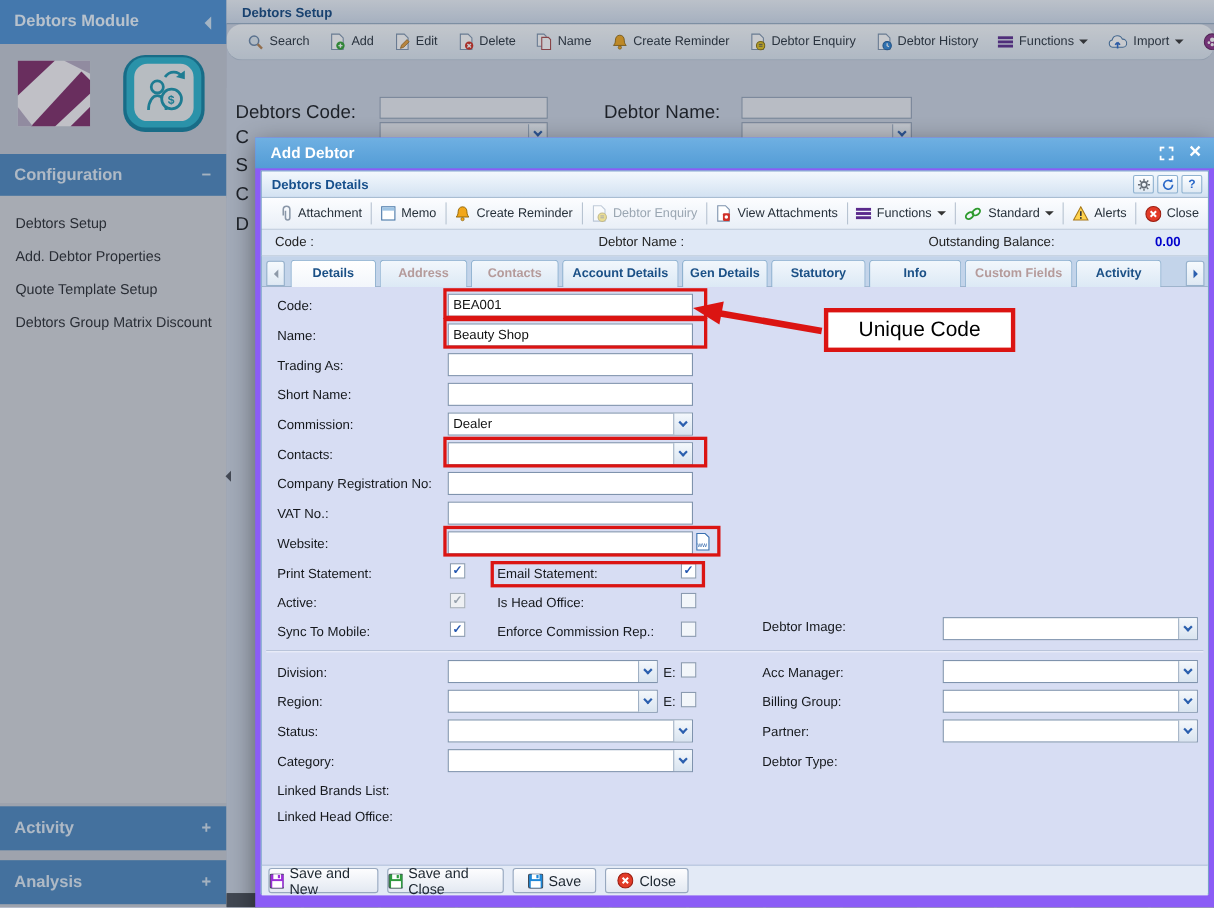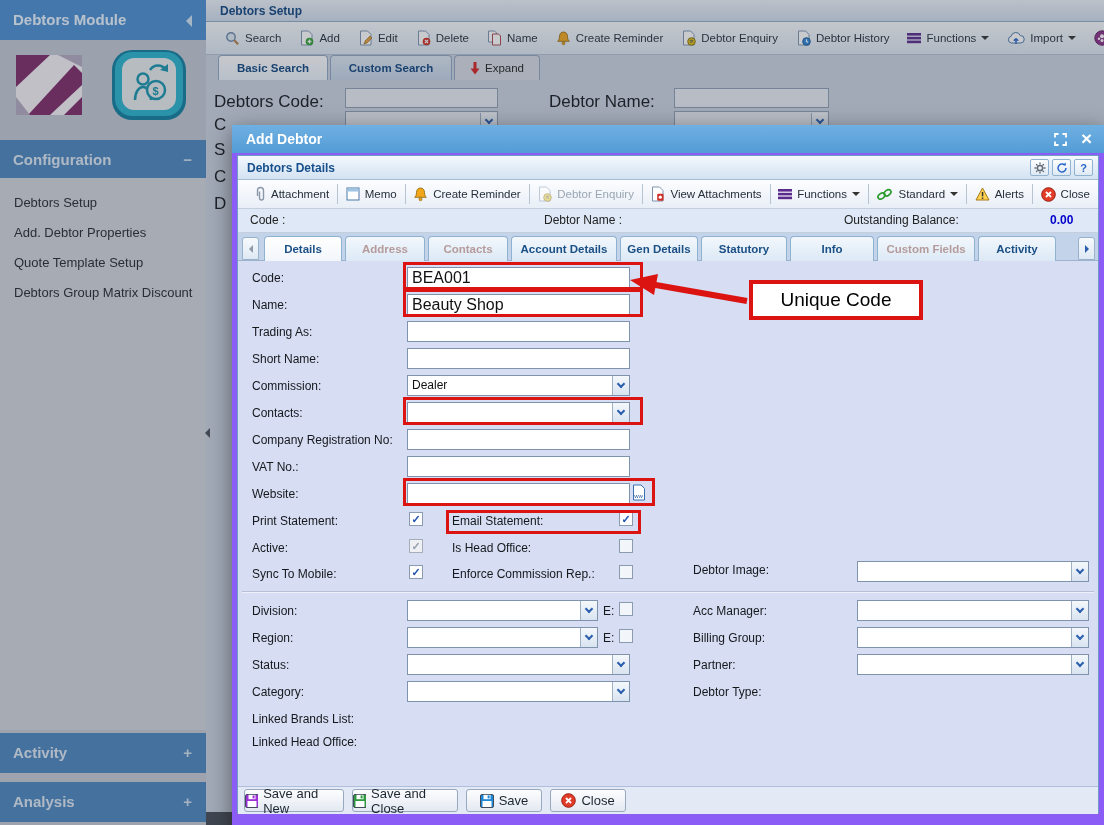--- a/index.html
+++ b/index.html
@@ -20,21 +20,21 @@
   .sb-items { position:absolute; left:0; top:178px; width:206px; height:552px; background:#d2d5db; }
   .sb-item { height:30px; line-height:30px; padding-left:14px; font-size:13px; color:#26292e; cursor:default; }
 
   
   #mainbg { position:absolute; left:206px; top:0; width:898px; height:825px; background:#cbd3e1; z-index:1; }
   .pg-titlebar { position:absolute; left:0; top:0; width:898px; height:22px;
                  background:linear-gradient(#eef3f9,#d0dcec); border-bottom:1px solid #94aac2;
                  font-size:12px; font-weight:bold; color:#10457e; line-height:22px; padding-left:14px; }
   .main-toolbar { position:absolute; left:0; top:22px; width:898px; height:33px;
                   background:linear-gradient(#f8fbfd,#dde7f1); border-bottom:1px solid #b4c2d2;
-                  display:flex; align-items:center; padding-left:10px; }
+                  display:flex; align-items:center; padding-left:10px;border-radius:14px; }
   .tb-item { display:flex; align-items:center; gap:5px; font-size:11.5px; color:#26303a; padding:0 9px; white-space:nowrap; }
   .tb-sep { width:1px; height:20px; background:#b7c3d1; }
   .caret-down { width:0; height:0; border:4px solid transparent; border-top-color:#333; margin-top:4px; }
   .search-tabs { position:absolute; left:0; top:55px; width:898px; height:25px; }
   .stab { position:absolute; top:0; height:25px; border:1px solid #8fa7c0; border-bottom:none;
           border-radius:4px 4px 0 0; font-size:11.5px; font-weight:bold; color:#10457e;
           display:flex; align-items:center; justify-content:center; gap:5px; }
   .stab.active { background:linear-gradient(#fdfefe,#eaf1f8); }
   .stab.idle { background:linear-gradient(#dce6f1,#c5d4e6); }
   .stab.gray { background:#d6dbe3; color:#222; font-weight:normal; }
@@ -84,21 +84,21 @@
   .dtab.active { background:linear-gradient(#ffffff,#f2f6fb); }
   .dtab.disabled { color:#b59b9b; }
 
   
   #content { position:absolute; left:0; top:105px; width:860px; height:525px; background:#d7ddf3; }
   .frow { position:absolute; left:0; width:860px; height:27px; }
   .flabel { position:absolute; left:14px; top:6px; font-size:12px; color:#15181c; }
   .flabel2 { position:absolute; left:214px; top:6px; font-size:12px; color:#15181c; }
   .flabel3 { position:absolute; left:455px; top:6px; font-size:12px; color:#15181c; }
   .tinput { position:absolute; top:2px; height:21px; background:#fff; border:1px solid #7f93ad;
-            font-size:16px; color:#111; line-height:19px; padding:0 4px; }
+            font-size:12px; color:#111; line-height:19px; padding:0 4px; }
   .tsel { position:absolute; top:2px; height:21px; background:#fff; border:1px solid #7f93ad; }
   .tsel .val { position:absolute; left:4px; top:2px; font-size:12px; color:#111; }
   .sbtn { position:absolute; right:0; top:0; width:17px; height:19px; background:linear-gradient(#f4f8fc,#d9e4f0);
           border-left:1px solid #9fb0c4; display:flex; align-items:center; justify-content:center; }
   .chev { display:inline-block; width:6px; height:6px; border-right:2px solid #2b5fae; border-bottom:2px solid #2b5fae;
           transform:rotate(45deg); margin-top:-3px; }
   .cb { position:absolute; top:4px; width:14px; height:14px; background:#fff; border:1px solid #8a9ab0; text-align:center; }
   .cb.checked::after { content:"✓"; color:#2456b0; font-size:11px; font-weight:bold; line-height:12px; display:block; }
   .cb.dis { background:#eef0f3; border-color:#a5aeb8; }
   .cb.dis.checked::after { color:#98a2ae; }
@@ -264,35 +264,20 @@
             <circle cx="8" cy="8" r="7.2" fill="#8a2f86" stroke="#5e1f5c"></circle>
             <circle cx="8" cy="6.2" r="2" fill="#fff"></circle>
             <circle cx="5" cy="8.8" r="1.2" fill="#fff"></circle>
             <circle cx="11" cy="8.8" r="1.2" fill="#fff"></circle>
             <circle cx="8" cy="10.6" r="1.5" fill="#fff"></circle>
           </svg>
 
       </div>
     </div>
 
-    <div class="search-tabs">
-      <div class="stab active" style="left:12px;width:110px">
-        <span>Basic Search</span>
-      </div>
-      <div class="stab idle" style="left:124px;width:122px">
-        <span>Custom Search</span>
-      </div>
-      <div class="stab gray" style="left:248px;width:86px">
-        <svg width="10" height="13">
-            <rect x="3.5" y="0" width="3" height="7" fill="#d42222"></rect>
-            <path d="M0.5 6.5h9L5 12.5z" fill="#d42222"></path>
-          </svg>
-        <span>Expand</span>
-      </div>
-    </div>
 
     <div class="search-form">
       <span class="bg-label" style="left:8px;top:12px">Debtors Code:</span>
       <div class="bg-input" style="left:139px;top:8px;width:153px"></div>
       <span class="bg-label" style="left:343px;top:12px">Debtor Name:</span>
       <div class="bg-input" style="left:468px;top:8px;width:155px"></div>
 
       <span class="bg-label" style="left:8px;top:35px">C</span>
       <div class="bg-input" style="left:139px;top:31px;width:153px">
           <span class="bg-chevbtn">

